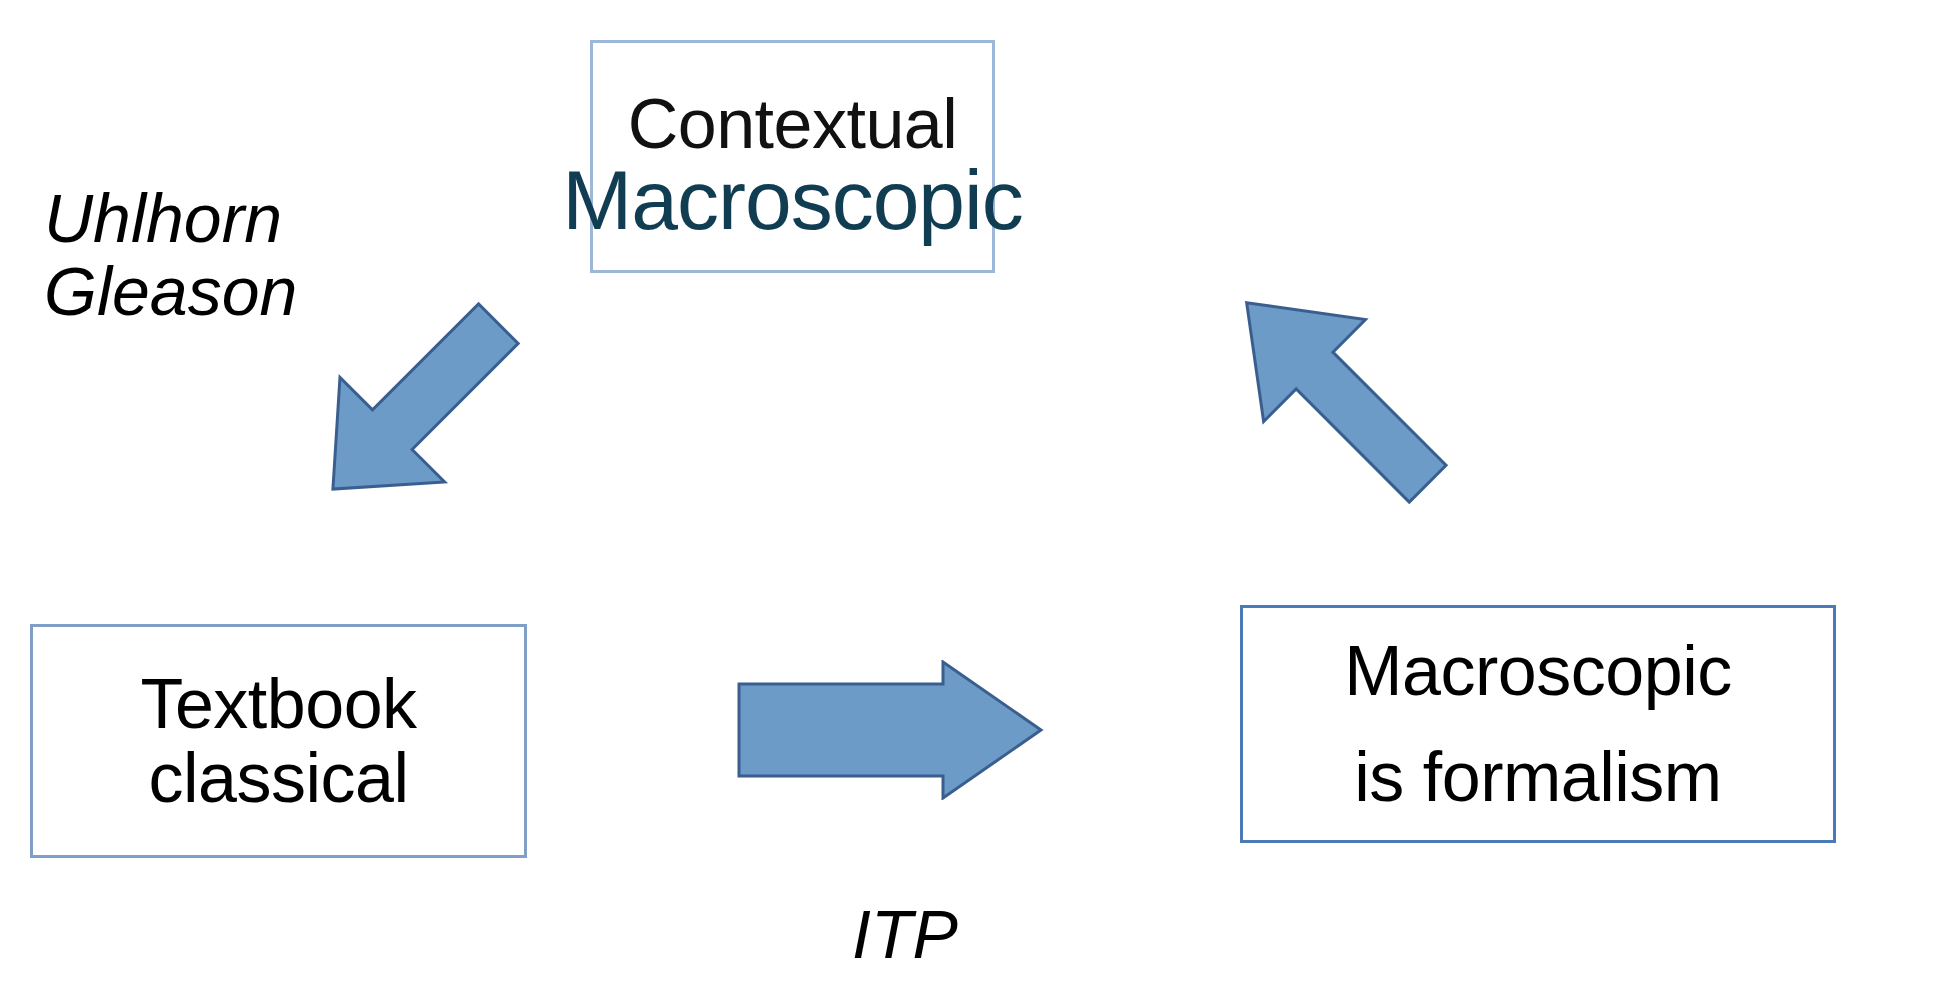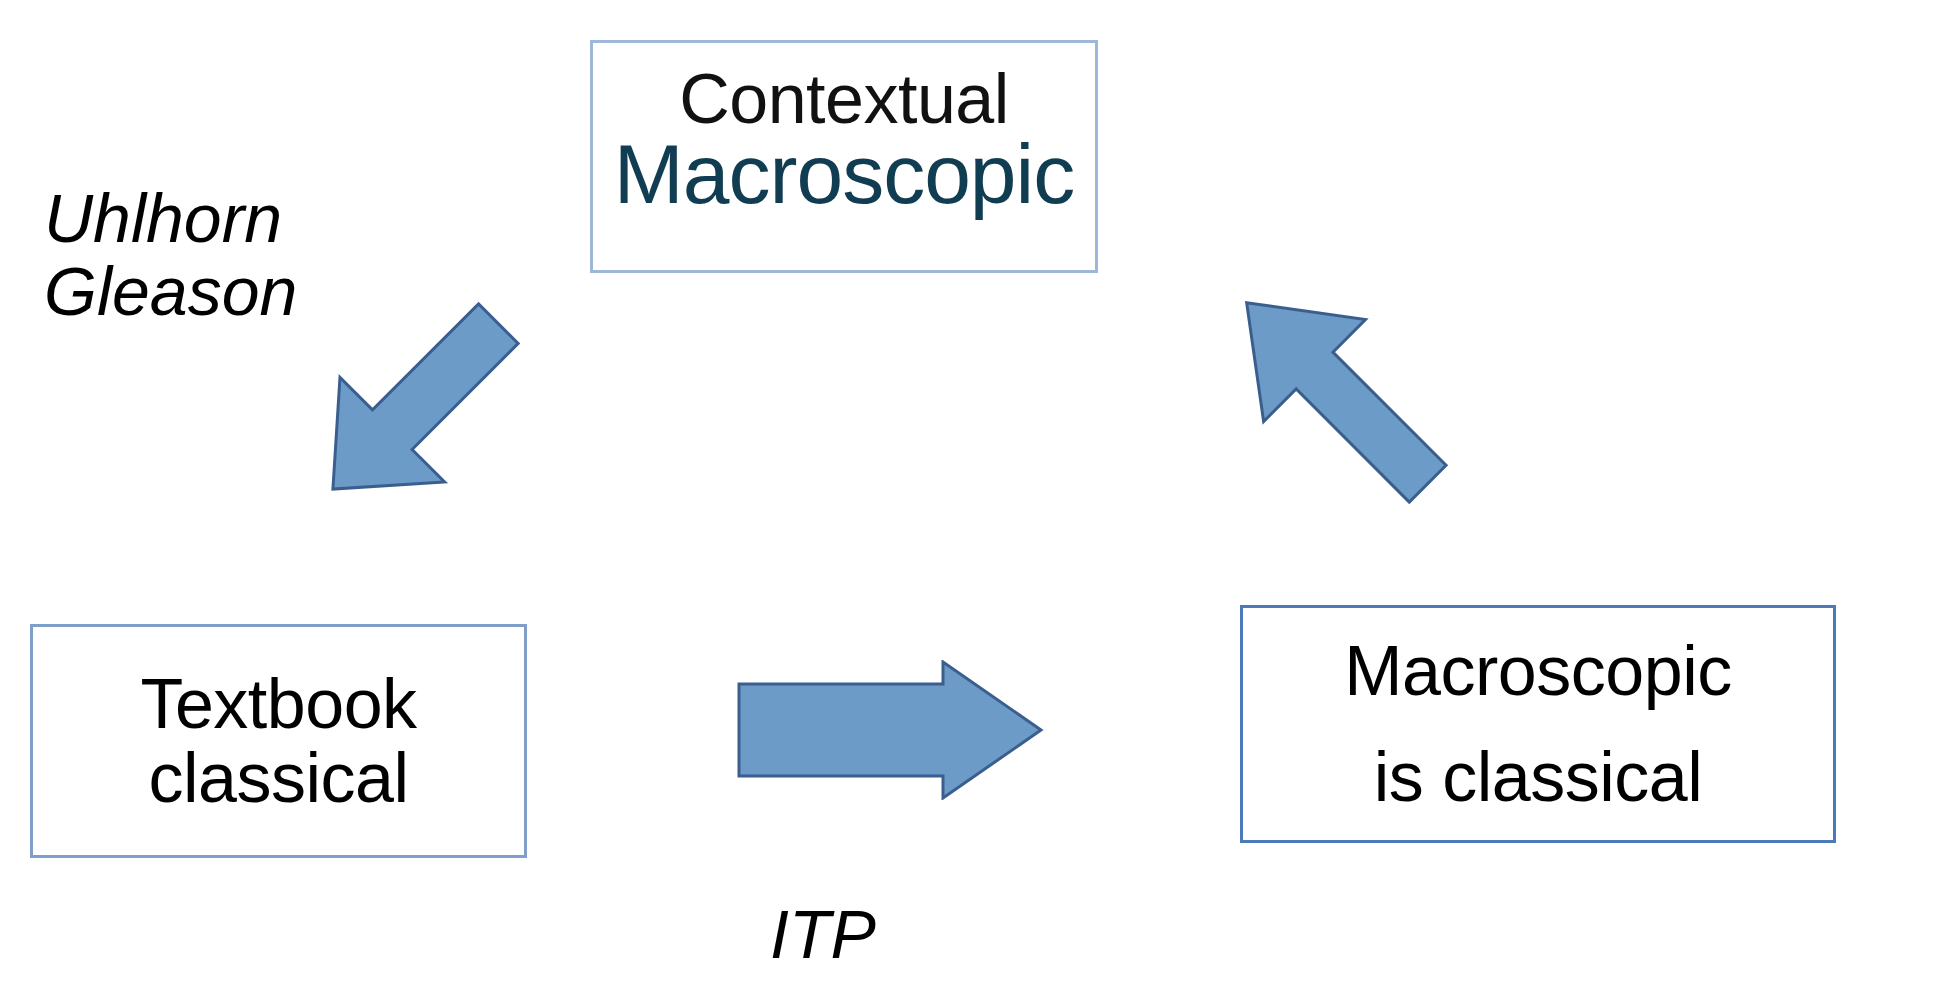--- a/index.html
+++ b/index.html
@@ -29,24 +29,24 @@
     align-items: center;
     justify-content: center;
     color: #000000;
     line-height: 1.06;
     text-align: center;
   }
 
   #box-quantisation {
     left: 590px;
     top: 40px;
-    width: 508px;
+    width: 405px;
     height: 233px;
     border-color: #9db7d9;
-    justify-content: flex-start;
+    justify-content: center;
     padding-top: 19px;
   }
   #box-quantisation .line-a {
     font-size: 70px;
     color: #111111;
     letter-spacing: -0.5px;
   }
   #box-quantisation .line-b {
     font-size: 84px;
     color: #113d52;
@@ -94,21 +94,21 @@
     top: 144px;
     font-size: 68px;
   }
   #label-contexts-classical {
     left: 1432px;
     top: 178px;
     font-size: 64px;
     text-align: left;
   }
   #label-itp {
-    left: 770px;
+    left: 852px;
     top: 860px;
     font-size: 68px;
   }
 
   
   .arrow {
     position: absolute;
   }
   #arrow-quantisation-to-textbook {
     left: 262px;
@@ -139,21 +139,21 @@
     <span class="line-b">Macroscopic</span>
   </div>
 
   <div class="node-box" id="box-textbook">
     <span class="line">Textbook</span>
     <span class="line">classical</span>
   </div>
 
   <div class="node-box" id="box-macroscopic">
     <span class="line">Macroscopic</span>
-    <span class="line">is classical</span>
+    <span class="line">is formalism</span>
   </div>
 
   <div class="arrow" id="arrow-quantisation-to-textbook">
     <svg width="320" height="320" viewBox="0 0 320 320">
       <g transform="rotate(135 160 160)">
         <polygon points="52,132 202,132 202,86 286,160 202,234 202,188 52,188" fill="#6d9bc8" stroke="#3a5f8f" stroke-width="3" stroke-linejoin="miter"></polygon>
       </g>
     </svg>
   </div>
 

